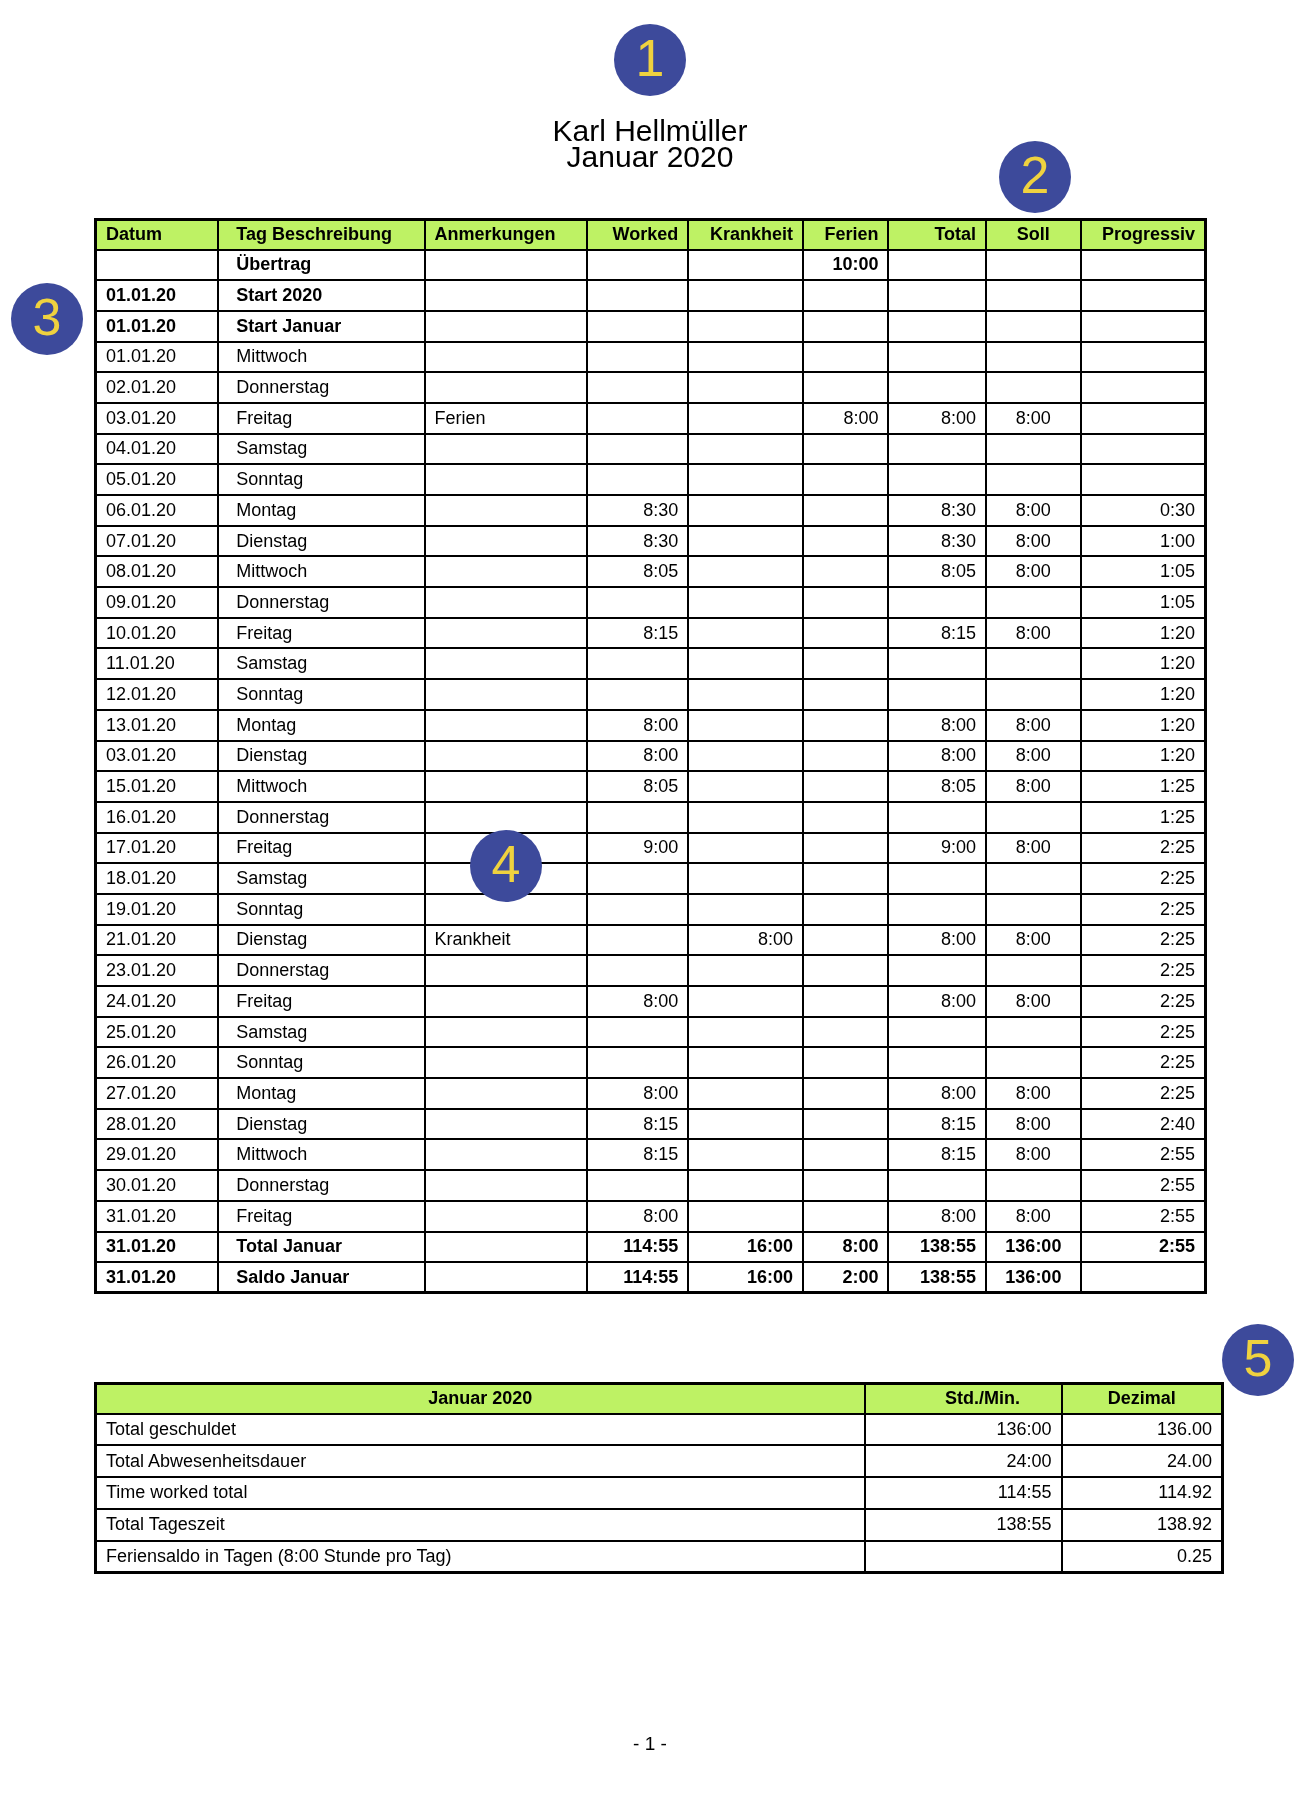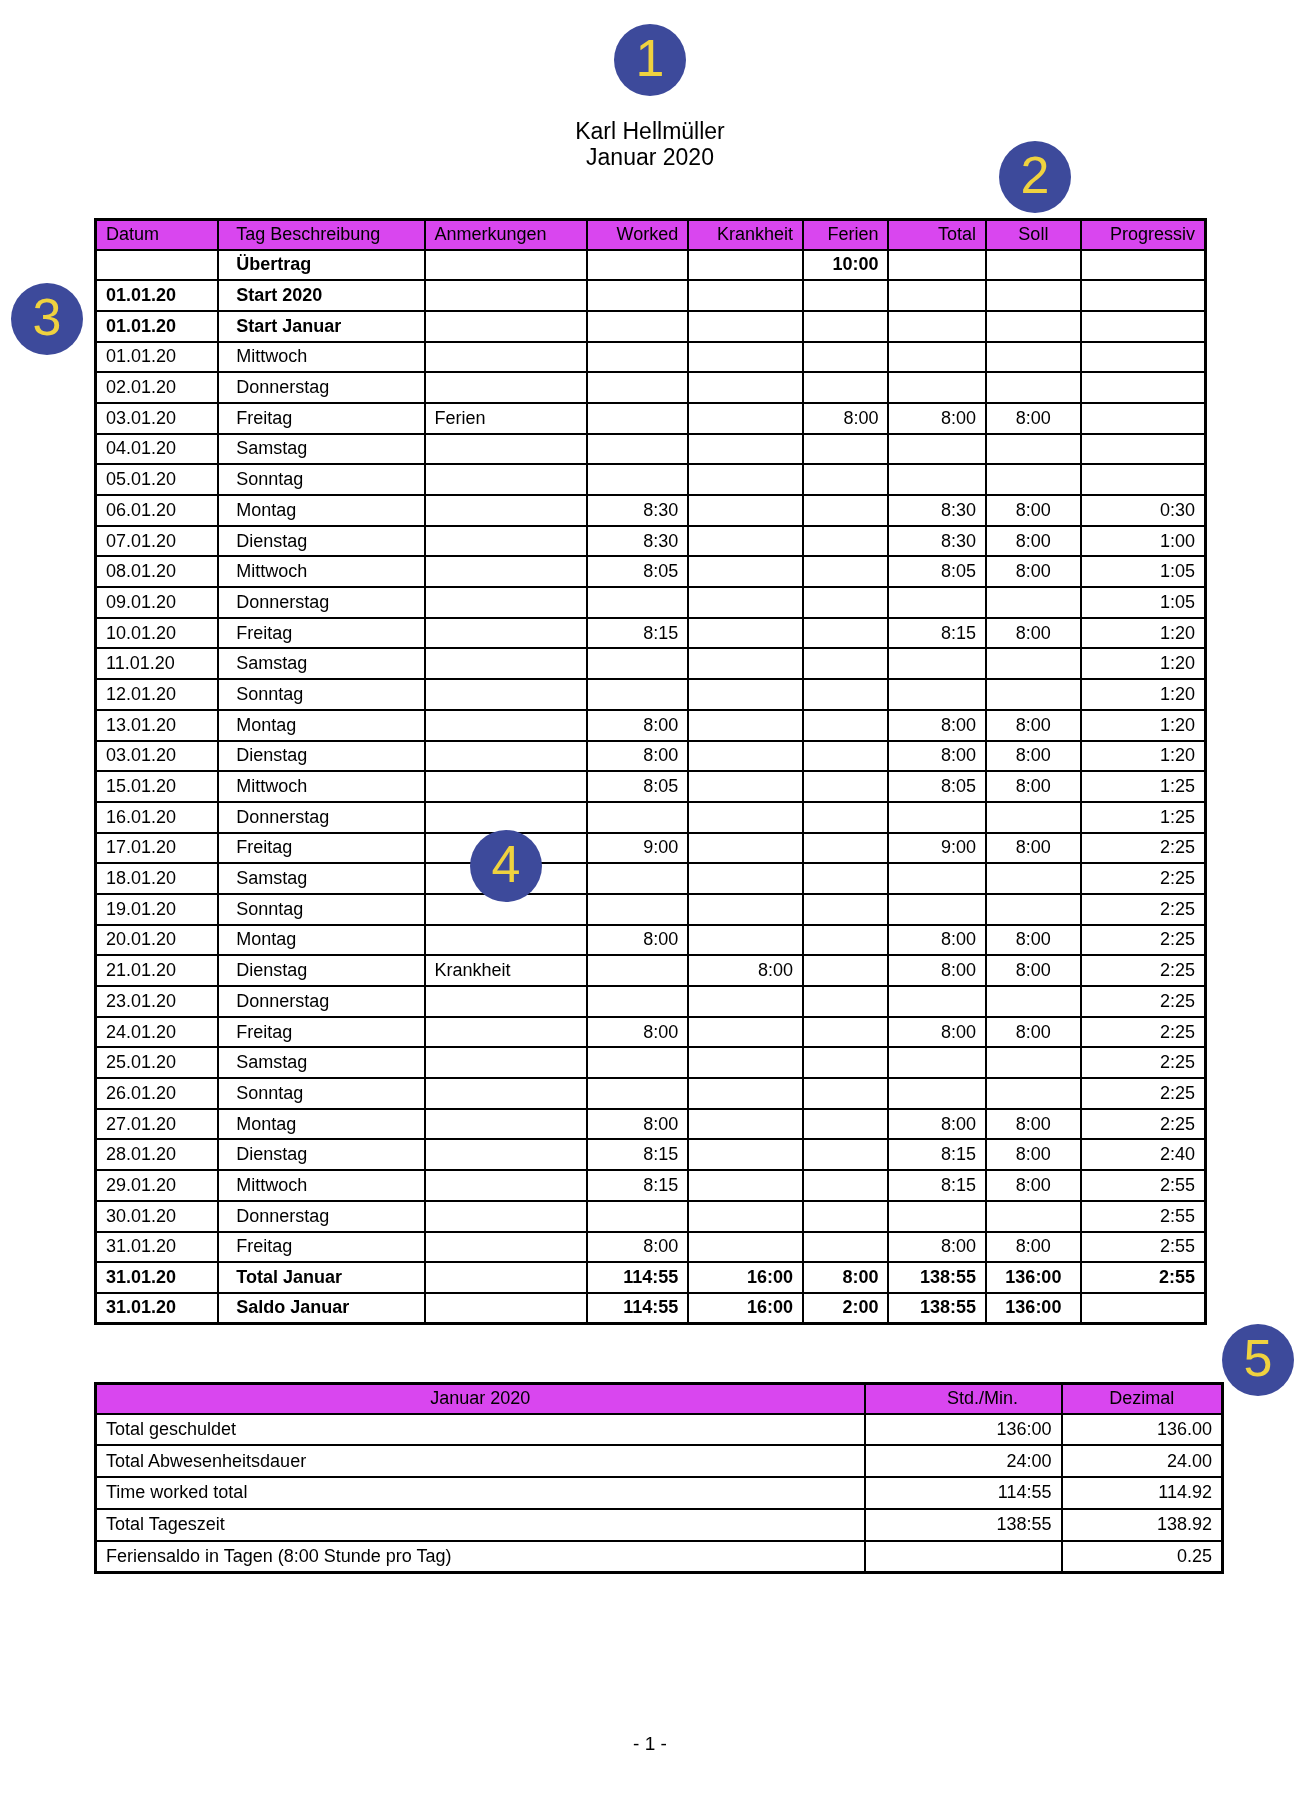--- a/index.html
+++ b/index.html
@@ -11,21 +11,21 @@
     font-family: "Liberation Sans", sans-serif;
     color: #000;
     overflow: hidden;
   }
 
   
   .title-block {
     position: absolute;
     top: 118px; left: 0; width: 1300px;
     text-align: center;
-    font-size: 23px;
+    font-size: 30px;
     line-height: 26px;
   }
 
   
   .marker {
     position: absolute;
     width: 72px; height: 72px;
     border-radius: 50%;
     display: flex; align-items: center; justify-content: center;
     font-size: 52px;
@@ -44,22 +44,22 @@
   table { border-collapse: collapse; table-layout: fixed; background:#fff; }
   th, td {
     border: 2px solid #000;
     padding: 0 9px;
     font-size: 18px;
     overflow: hidden;
     white-space: nowrap;
     box-sizing: border-box;
   }
   th {
-    background: #d946ef;
-    font-weight: normal;
+    background: #bef264;
+    font-weight: bold;
     text-align: center;
     height: 30px;
   }
   td { height: 30.7px; }
 
   
   .main-table {
     position: absolute;
     left: 94px; top: 218px;
     width: 1113px;
@@ -375,31 +375,20 @@
           <td class="c1">Sonntag</td>
           <td class="c2"></td>
           <td class="c3"></td>
           <td class="c4"></td>
           <td class="c5"></td>
           <td class="c6"></td>
           <td class="c7"></td>
           <td class="c8">2:25</td>
         </tr>
         <tr>
-          <td class="c0">20.01.20</td>
-          <td class="c1">Montag</td>
-          <td class="c2"></td>
-          <td class="c3">8:00</td>
-          <td class="c4"></td>
-          <td class="c5"></td>
-          <td class="c6">8:00</td>
-          <td class="c7">8:00</td>
-          <td class="c8">2:25</td>
-        </tr>
-        <tr>
           <td class="c0">21.01.20</td>
           <td class="c1">Dienstag</td>
           <td class="c2">Krankheit</td>
           <td class="c3"></td>
           <td class="c4">8:00</td>
           <td class="c5"></td>
           <td class="c6">8:00</td>
           <td class="c7">8:00</td>
           <td class="c8">2:25</td>
         </tr>

